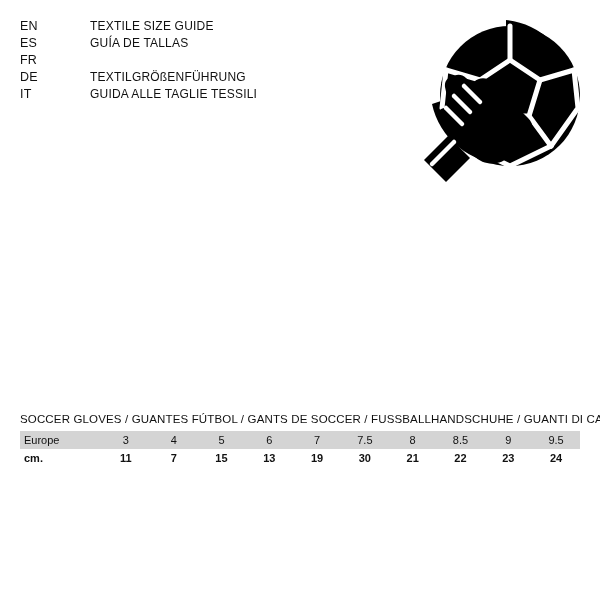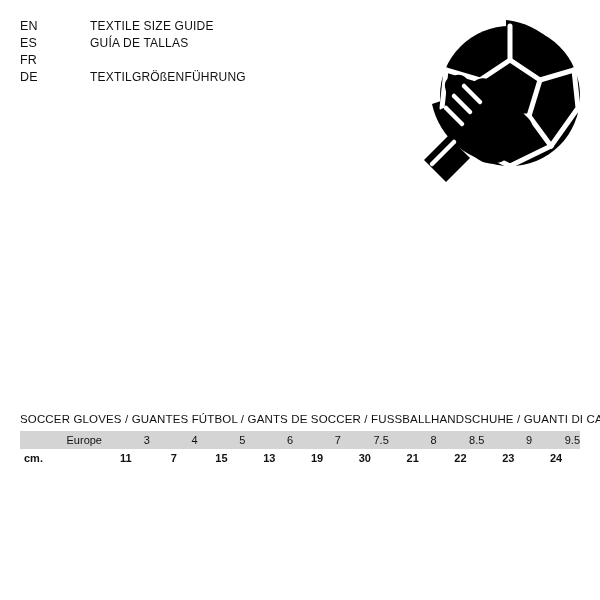--- a/index.html
+++ b/index.html
@@ -79,21 +79,20 @@
   table.size-table td {
     font-size: 11px;
     color: #111111;
     height: 18px;
     padding: 0;
     text-align: center;
     vertical-align: middle;
   }
   table.size-table tr.row-header td {
     background: #d4d4d4;
-    text-align: right;
   }
   table.size-table tr.row-values td {
     background: #ffffff;
     font-weight: bold;
   }
   table.size-table td.label-cell {
     text-align: left;
     padding-left: 4px;
     width: 78px;
   }
@@ -115,20 +114,24 @@
 
   <div class="lang-row">
     <span class="lang-code">FR</span>
   </div>
 
   <div class="lang-row">
     <span class="lang-code">DE</span>
     <span class="lang-title">TEXTILGRÖßENFÜHRUNG</span>
   </div>
 
+  <div class="lang-row">
+    <span class="lang-code">IT</span>
+    <span class="lang-title">GUIDA ALLE TAGLIE TESSILI</span>
+  </div>
 
 </div>
 
 <div class="illustration">
   <svg viewBox="0 0 200 190" xmlns="http://www.w3.org/2000/svg" aria-hidden="true">
     <g fill="#000000">
 
       <path d="M118 12 A76 76 0 0 1 186 80 A76 76 0 0 1 118 156 A76 76 0 0 1 44 96 L56 92 A64 64 0 0 0 118 144 A64 64 0 0 0 174 80 A64 64 0 0 0 118 24 Z"></path>
 
       <path d="M122 18

